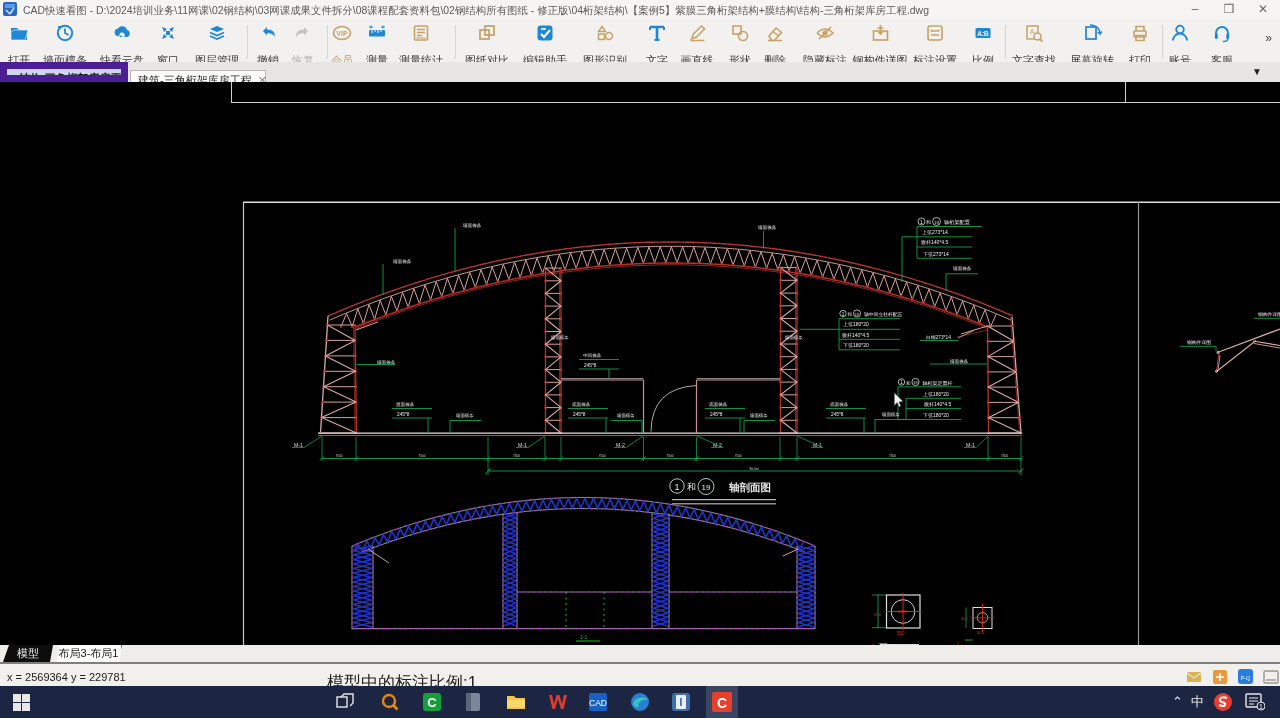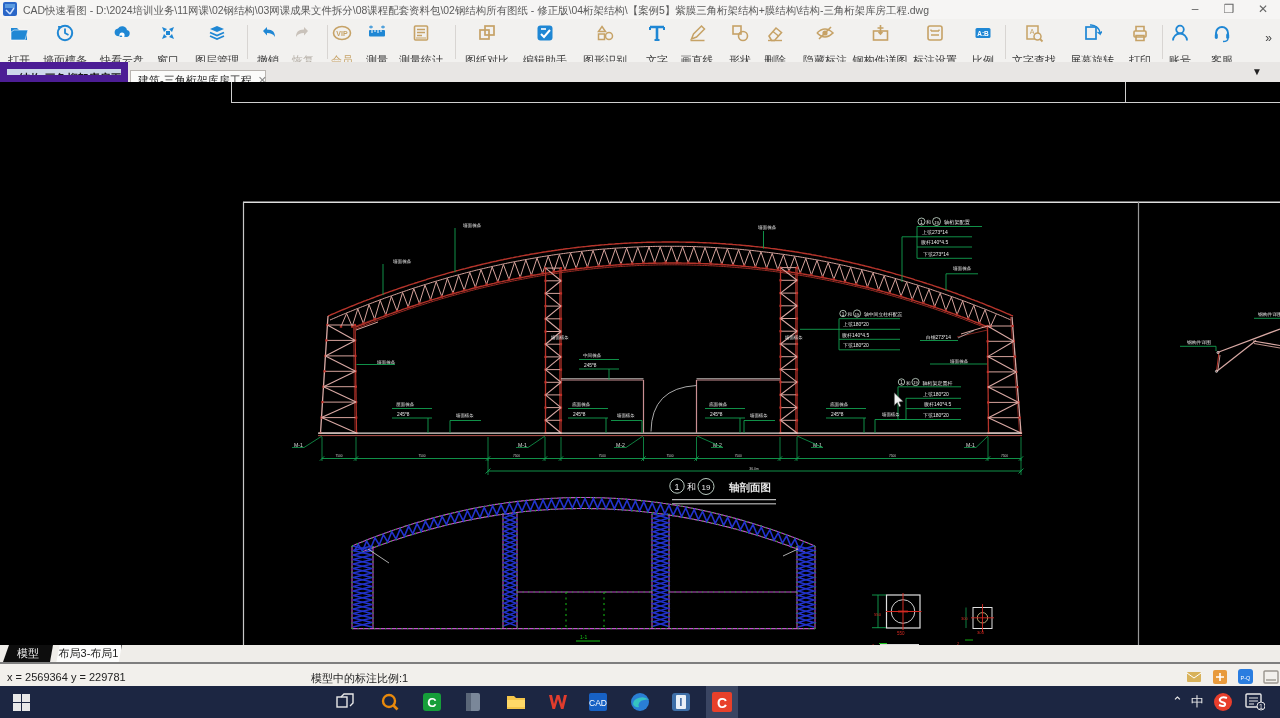--- a/index.html
+++ b/index.html
@@ -17,21 +17,21 @@
 .tab2 { position:absolute; left:130px; top:8px; width:136px; height:20px; background:#fbfbfa; border:1px solid #b9b5b1; font-size:11px; color:#2a2a2a; line-height:18px; padding-left:7px; white-space:nowrap; }
 .tabx { color:#8a8a8a; margin-left:3px; }
 .tabarrow { position:absolute; right:18px; top:4px; color:#222; font-size:10px; }
 .canvas { position:absolute; left:0; top:82px; width:1280px; height:563px; background:#000; }
 .modelbar { position:absolute; left:0; top:645px; width:1280px; height:17px; background:#efede9; }
 .mtab1 { position:absolute; left:3px; top:0; width:50px; height:17px; background:#0d0d0d; color:#f2f2f2; font-size:11px; text-align:center; line-height:16px; clip-path:polygon(12% 0,100% 0,94% 100%,0 100%); }
 
 .mtab2 { position:absolute; left:55px; top:0; width:67px; height:24px; background:#fdfdfc; color:#1a1a1a; font-size:11px; text-align:center; line-height:16px; border-left:1.5px solid #555; border-right:1.5px solid #555; clip-path:polygon(0 100%,7% 0,100% 0,93% 100%); }
 .statusbar { position:absolute; left:0; top:662px; width:1280px; height:24px; background:#f2f0ec; border-top:2px solid #7e7e7e; }
 .coords { position:absolute; left:7px; top:7px; font-size:11px; color:#222;}
-.scaleinfo { position:absolute; left:311px; top:7px; font-size:11px; color:#222; }
+.scaleinfo { position:absolute; left:327px; top:7px; font-size:17px; color:#222; }
 .taskbar { position:absolute; left:0; top:686px; width:1280px; height:32px; background:#1c2642; }
 .winlogo { position:absolute; left:13px; top:8px; }
 .search { position:absolute; left:40px; top:0; width:290px; height:32px; background:#f3f2f1; }
 .search .mag { position:absolute; left:12px; top:9px; }
 .search .stext { position:absolute; left:34px; top:8px; font-size:12.5px; color:#3a3a3a; }
 .ticon { position:absolute; top:4px; width:24px; height:24px; }
 .ticon.active { background:#3a4562; box-shadow:0 0 0 4px #3a4562; }
 .tright { position:absolute; top:0; height:32px; color:#e8e8e8; font-size:13px; line-height:32px; }
 .sicon { position:absolute; }
 </style></head>

